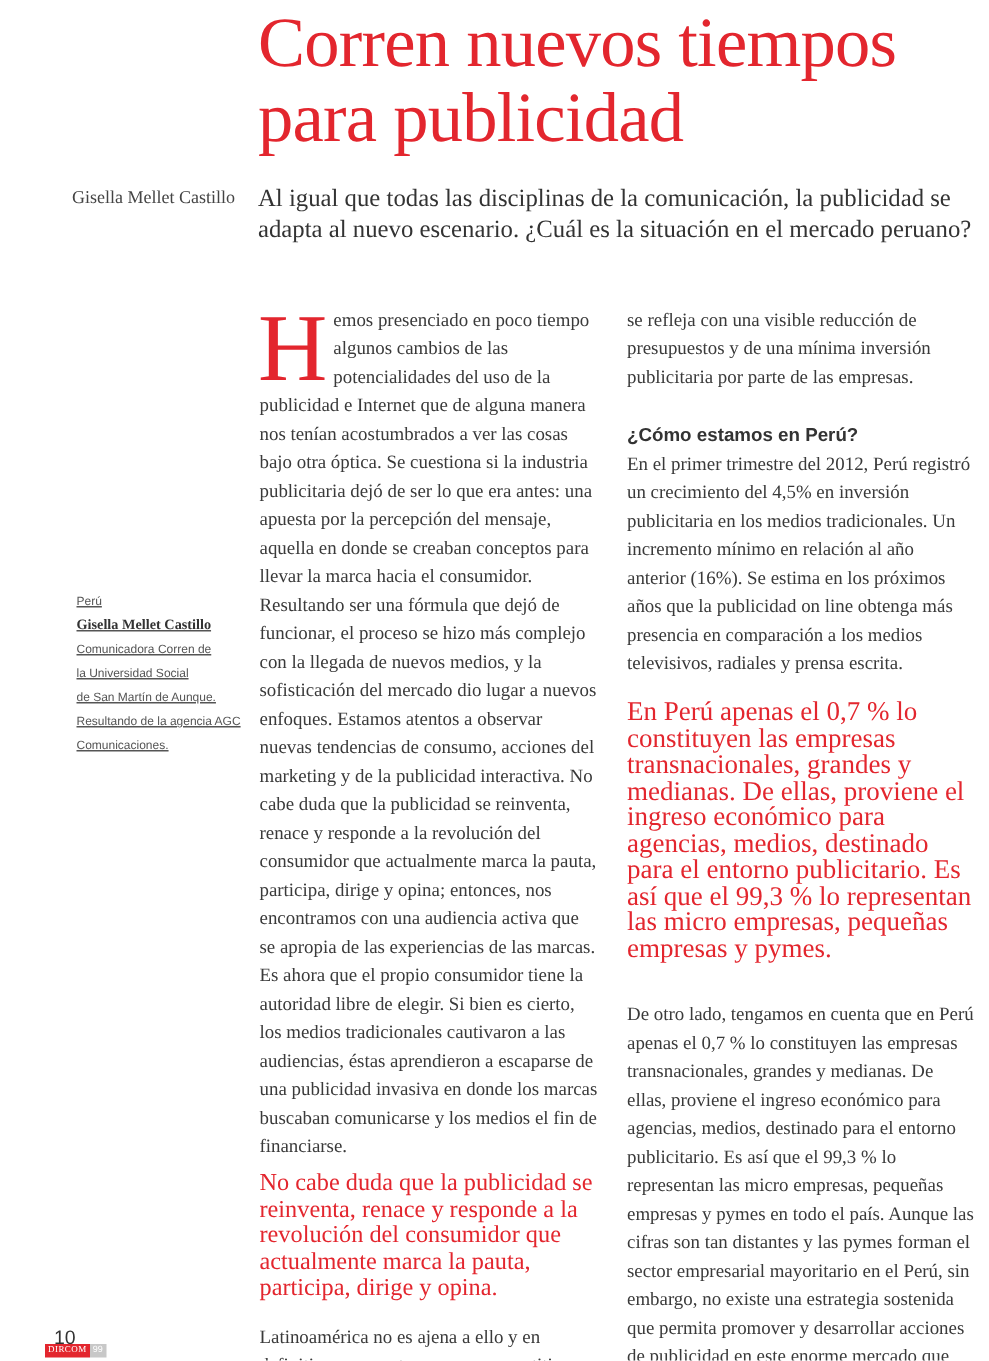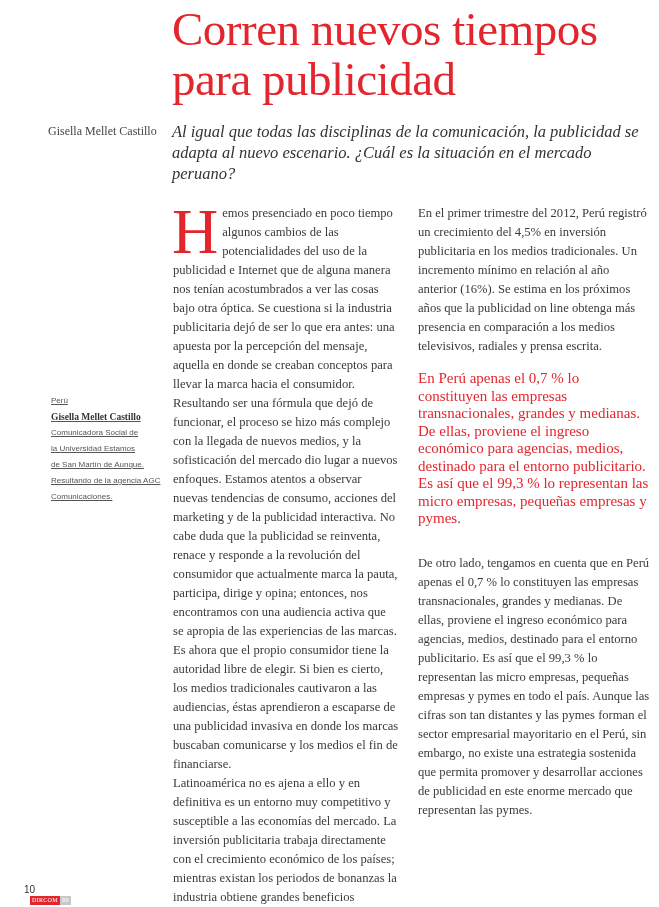--- a/index.html
+++ b/index.html
@@ -1,59 +1,62 @@
 <!DOCTYPE html>
 <html><head>
 <meta charset="utf-8">
 <style>
   html, body { margin: 0; padding: 0; background: #ffffff; }
   body { width: 659px; height: 907px; position: relative; overflow: hidden; font-family: "Liberation Serif", serif; color: #3a3a3a; }
   .title { position: absolute; left: 172px; top: 4px; width: 480px; color: #e3262e; font-family: "Liberation Serif", serif; font-size: 47px; line-height: 50px; letter-spacing: -0.5px; font-weight: normal; margin: 0; }
   .byline { position: absolute; left: 48px; top: 124px; font-size: 12px; color: #444; }
-  .lede { position: absolute; left: 172px; top: 121px; width: 480px; font-size: 16.5px; line-height: 21px; color: #333; font-style: italic; }
+  .lede { position: absolute; left: 172px; top: 121px; width: 480px; font-size: 16.5px; line-height: 21px; color: #333; }
   .col { position: absolute; font-size: 12.6px; line-height: 19px; color: #3a3a3a; }
   .col1 { left: 173px; top: 204px; width: 226px; }
   .col2 { left: 418px; top: 204px; width: 232px; }
   .col p { margin: 0; }
   .dropcap { float: left; color: #e3262e; font-size: 64px; line-height: 52px; margin: 2px 4px -4px -1px; font-family: "Liberation Serif", serif; }
   .pull { color: #e3262e; font-size: 16.2px; line-height: 17.5px; margin: 6px 0 14px 0 !important; }
-  .pull2 { font-size: 15px; line-height: 17.5px; margin: 4px 0 26px 0 !important; }
+  .pull2 { font-size: 18px; line-height: 17.5px; margin: 4px 0 26px 0 !important; }
   .subhead { font-family: "Liberation Sans", sans-serif; font-weight: bold; font-size: 12.5px; color: #333; margin-top: 20px !important; }
   .bio { position: absolute; left: 51px; top: 393px; width: 120px; font-family: "Liberation Sans", sans-serif; font-size: 8px; line-height: 16px; color: #555; text-decoration: underline; }
   .bio .name { font-family: "Liberation Serif", serif; font-weight: bold; font-size: 9.5px; color: #333; }
-  .footer-page { position: absolute; left: 24px; top: 884px; font-family: "Liberation Sans", sans-serif; font-size: 10px; color: #333; }
+  .footer-page { position: absolute; left: 36px; top: 884px; font-family: "Liberation Sans", sans-serif; font-size: 13px; color: #333; }
   .footer-badge { position: absolute; left: 30px; top: 896px; display: flex; height: 9px; }
   .badge-red { background: #e3262e; color: #fff; font-size: 6px; line-height: 9px; padding: 0 2px; font-family: "Liberation Serif", serif; letter-spacing: 0.3px; }
   .badge-grey { background: #c8c8c8; color: #fff; font-size: 6px; line-height: 9px; padding: 0 2px; font-family: "Liberation Sans", sans-serif; }
 </style>
 </head>
 <body>
 
 <h1 class="title">Corren nuevos tiempos para publicidad</h1>
 
 <div class="byline">Gisella Mellet Castillo</div>
 
 <div class="lede">Al igual que todas las disciplinas de la comunicación, la publicidad se adapta al nuevo escenario. ¿Cuál es la situación en el mercado peruano?</div>
 
 <div class="bio">
   <div>Perú</div>
   <div class="name">Gisella Mellet Castillo</div>
-  <div>Comunicadora Social de</div>
-  <div>la Universidad Estamos</div>
+  <div>Comunicadora Corren de</div>
+  <div>la Universidad Social</div>
   <div>de San Martín de Aunque.</div>
   <div>Resultando de la agencia AGC</div>
   <div>Comunicaciones.</div>
 </div>
 
 <div class="col col1">
   <p><span class="dropcap">H</span><span>emos presenciado en poco tiempo algunos cambios de las potencialidades del uso de la publicidad e Internet que de alguna manera nos tenían acostumbrados a ver las cosas bajo otra óptica. Se cuestiona si la industria publicitaria dejó de ser lo que era antes: una apuesta por la percepción del mensaje, aquella en donde se creaban conceptos para llevar la marca hacia el consumidor. Resultando ser una fórmula que dejó de funcionar, el proceso se hizo más complejo con la llegada de nuevos medios, y la sofisticación del mercado dio lugar a nuevos enfoques. Estamos atentos  a observar  nuevas tendencias de consumo, acciones del marketing y de la publicidad interactiva. No cabe duda que la publicidad se reinventa, renace y responde a la revolución del consumidor que actualmente marca la pauta, participa, dirige y opina; entonces, nos encontramos con una audiencia activa que se apropia de las experiencias de las marcas. Es ahora que el propio consumidor tiene la autoridad libre de elegir. Si bien es cierto, los medios tradicionales cautivaron a las audiencias, éstas aprendieron a escaparse de una publicidad invasiva en donde los marcas buscaban comunicarse y los medios el fin de financiarse.</span></p>
+  <p class="pull">No cabe duda que la publicidad se reinventa, renace y responde a la revolución del consumidor que actualmente marca la pauta, participa, dirige y opina.</p>
   <p>Latinoamérica no es ajena a ello y en definitiva es un entorno muy competitivo y  susceptible a las economías del mercado. La inversión publicitaria trabaja directamente con el crecimiento económico de los  países; mientras existan los periodos de bonanzas la industria obtiene grandes beneficios económicos. En cambio, en situaciones de riesgo financiero,</p>
 </div>
 
 <div class="col col2">
+  <p>se refleja con una visible reducción de presupuestos y de una mínima inversión publicitaria por parte de las empresas.</p>
+  <p class="subhead">¿Cómo estamos en Perú?</p>
   <p>En el primer trimestre del 2012, Perú registró un crecimiento del 4,5% en inversión publicitaria en los medios tradicionales. Un incremento mínimo en relación al año anterior (16%). Se estima en los próximos años que la publicidad on line obtenga más presencia en comparación a los medios televisivos, radiales y prensa escrita.</p>
   <p class="pull pull2" style="margin-top:14px !important;">En Perú apenas el 0,7 % lo constituyen las empresas transnacionales, grandes y medianas. De ellas, proviene el ingreso económico para agencias, medios, destinado para el entorno publicitario. Es así que el 99,3 % lo representan las micro empresas, pequeñas empresas y pymes.</p>
   <p>De otro lado, tengamos en cuenta que en Perú apenas el 0,7 % lo constituyen las empresas transnacionales, grandes y medianas. De ellas, proviene el ingreso económico para agencias, medios, destinado para el entorno publicitario. Es así que el 99,3 % lo representan las micro empresas, pequeñas empresas y  pymes en todo el país. Aunque las cifras son tan distantes y las pymes forman el sector empresarial mayoritario en el Perú, sin embargo, no existe una estrategia sostenida que permita promover y desarrollar acciones de publicidad en este enorme mercado que representan las pymes.</p>
 
 </div>
 
 <div class="footer-page">10</div>
 <div class="footer-badge">
   <span class="badge-red">DIRCOM</span>
   <span class="badge-grey">99</span>

